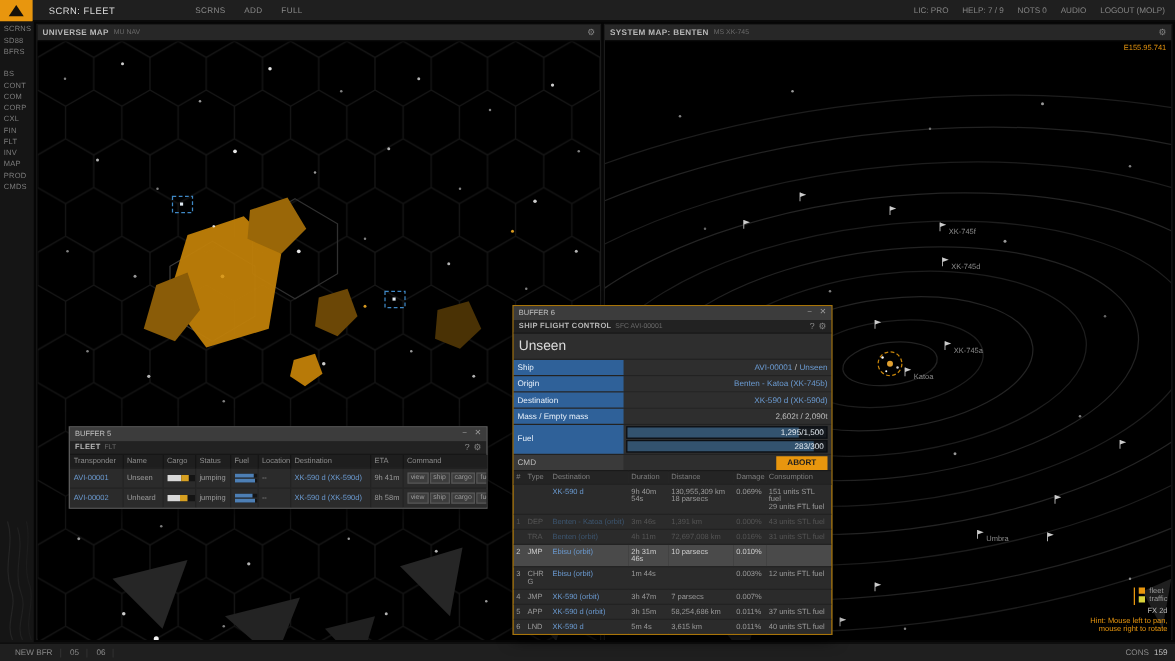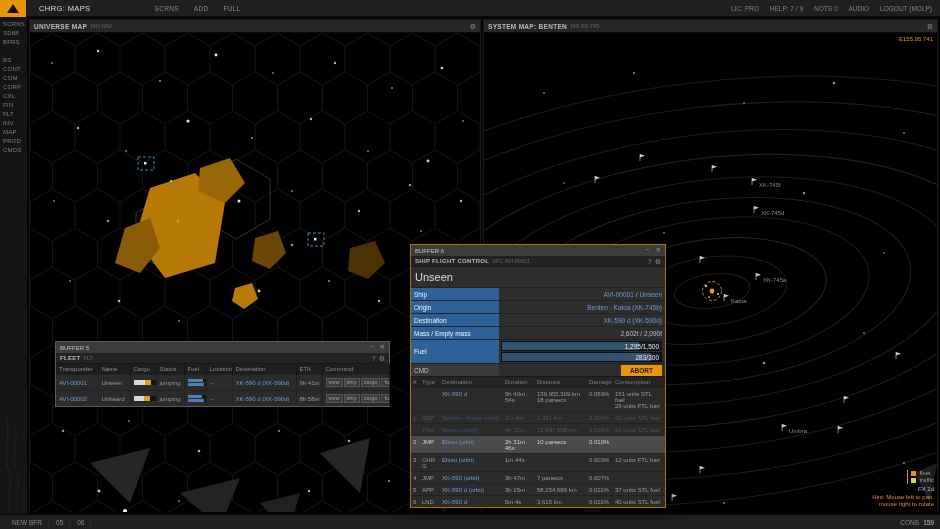--- a/index.html
+++ b/index.html
@@ -102,21 +102,21 @@
 
 <div class="app">
 
   <header class="topbar">
     <div class="logo">
       <svg width="26" height="17" viewBox="0 0 26 17">
         <rect width="26" height="17" fill="#e8960e"></rect>
         <path d="M7 13 L13 4 L19 13 Z" fill="#17120a"></path>
       </svg>
     </div>
-    <span class="screen-label">CHRG: MAPS</span>
+    <span class="screen-label">SCRN: FLEET</span>
     <span class="spacer" style="max-width:40px"></span>
     <span class="tb-btn">SCRNS</span>
     <span class="tb-btn">ADD</span>
     <span class="tb-btn">FULL</span>
     <div class="tb-right">
       <span>LIC: PRO</span>
       <span>HELP: 7 / 9</span>
       <span>NOTS 0</span>
       <span>AUDIO</span>
       <span>LOGOUT (MOLP)</span>

